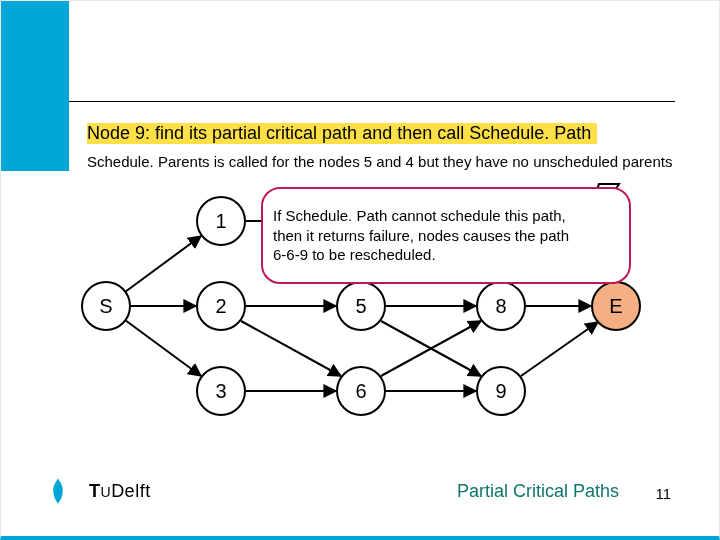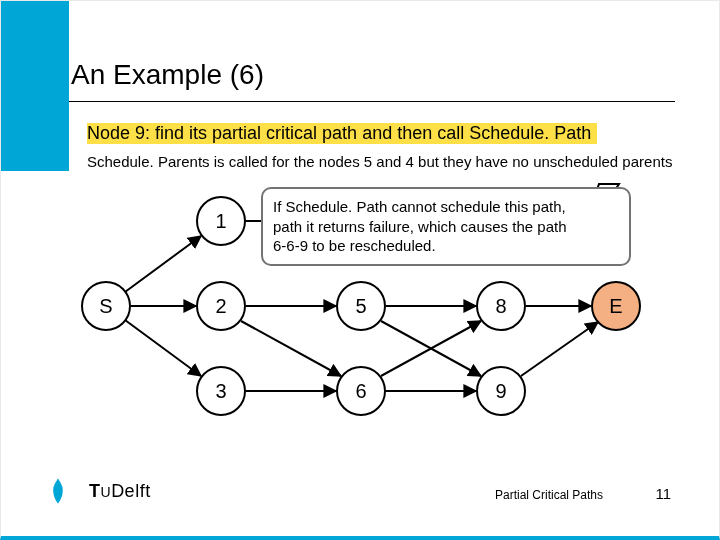--- a/index.html
+++ b/index.html
@@ -75,23 +75,23 @@
     position: absolute;
     left: 0; top: 0;
     width: 600px; height: 260px;
     z-index: 2;
   }
   
   .callout {
     position: absolute;
     z-index: 5;
     background: #fff;
-    border: 2px solid #737373;
-    border-radius: 10px;
-    padding: 8px 10px;
+    border: 2px solid #be185d;
+    border-radius: 19px;
+    padding: 17px 10px;
     font-size: 15px;
     line-height: 1.3;
     width: 370px;
   }
   .callout-tail {
     position: absolute;
     z-index: 4;
   }
   
   .footer-logo {
@@ -105,40 +105,39 @@
     width: 22px; height: 30px;
   }
   .logo-text {
     font-size: 18px;
     font-weight: 400;
     color: #000;
     letter-spacing: 0.5px;
   }
   .footer-label {
     position: absolute;
-    right: 116px; bottom: 34px;
-    color: #000000;
-    font-size: 12px;
+    right: 100px; bottom: 34px;
+    color: #0f766e;
+    font-size: 18px;
     z-index: 2;
   }
   .page-num {
     position: absolute;
     right: 48px; bottom: 34px;
     font-size: 15px;
     color: #000;
     z-index: 2;
   }
 </style>
 </head>
 <body>
 
 <div class="slide">
   <div class="teal-bar"></div>
 
-  <div class="title">An Example (6)</div>
   <div class="hr"></div>
 
   <div class="subtitle">Node 9: find its partial critical path and then call Schedule. Path</div>
   <div class="note">Schedule. Parents is called for the nodes 5 and 4 but they have no unscheduled parents</div>
 
   <div class="diagram">
     <svg class="edges" viewBox="0 0 600 260">
       <defs>
         <marker id="arrow" viewBox="0 0 10 10" refX="9" refY="5" markerWidth="7" markerHeight="7" orient="auto-start-reverse">
           <path d="M 0 0 L 10 5 L 0 10 z" fill="#000"></path>
@@ -179,21 +178,21 @@
     <div class="node" style="left:415px; top:105px;">8</div>
     <div class="node" style="left:415px; top:190px;">9</div>
     <div class="node" style="left:530px; top:105px; background:#f4b083;">E</div>
   </div>
 
   <svg class="callout-tail" style="left:533px; top:173px;" width="140" height="95">
     <path d="M 40 80 L 65 10 L 85 10 Z" fill="#fff" stroke="#000" stroke-width="2"></path>
   </svg>
   <div class="callout" style="left:260px; top:186px;">
     <div>If Schedule. Path cannot schedule this path,</div>
-    <div>path it returns failure, which causes the path</div>
+    <div>then it returns failure, nodes causes the path</div>
     <div>6-6-9 to be rescheduled.</div>
   </div>
 
   <div class="footer-logo">
     <svg class="logo-flame" viewBox="0 0 24 32">
       <path d="M12 2 C 9 8, 6 10, 7 18 C 7.5 24, 11 28, 12 30 C 13 28, 16.5 24, 17 18 C 18 10, 15 8, 12 2 Z" fill="#00a6d6"></path>
     </svg>
     <span class="logo-text"><span style="font-weight:700">T</span><span style="font-weight:300; font-size:14px;">U</span><span>Delft</span></span>
   </div>
   <div class="footer-label">Partial Critical Paths</div>

